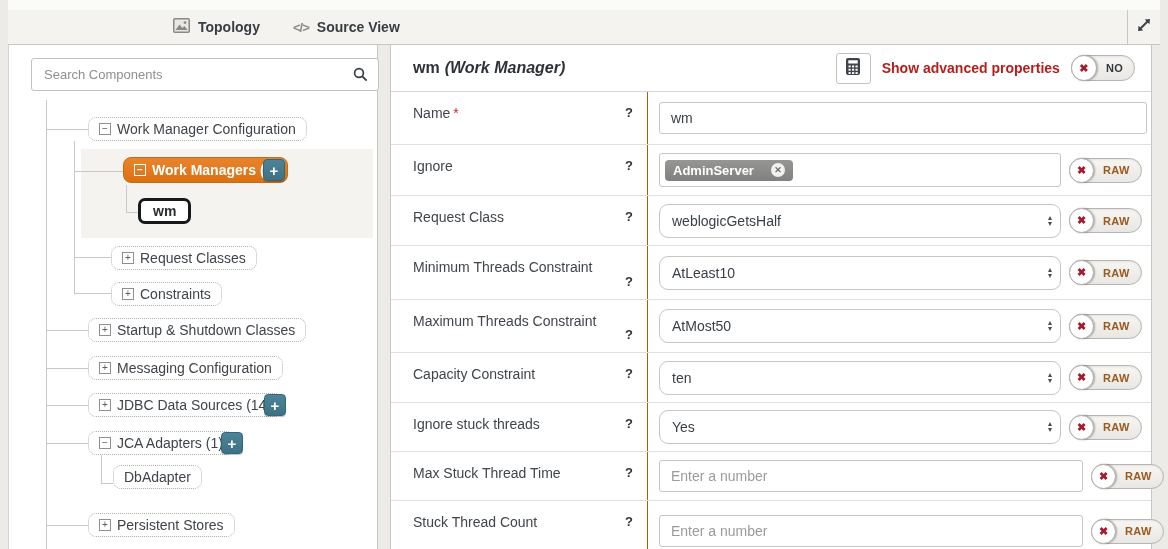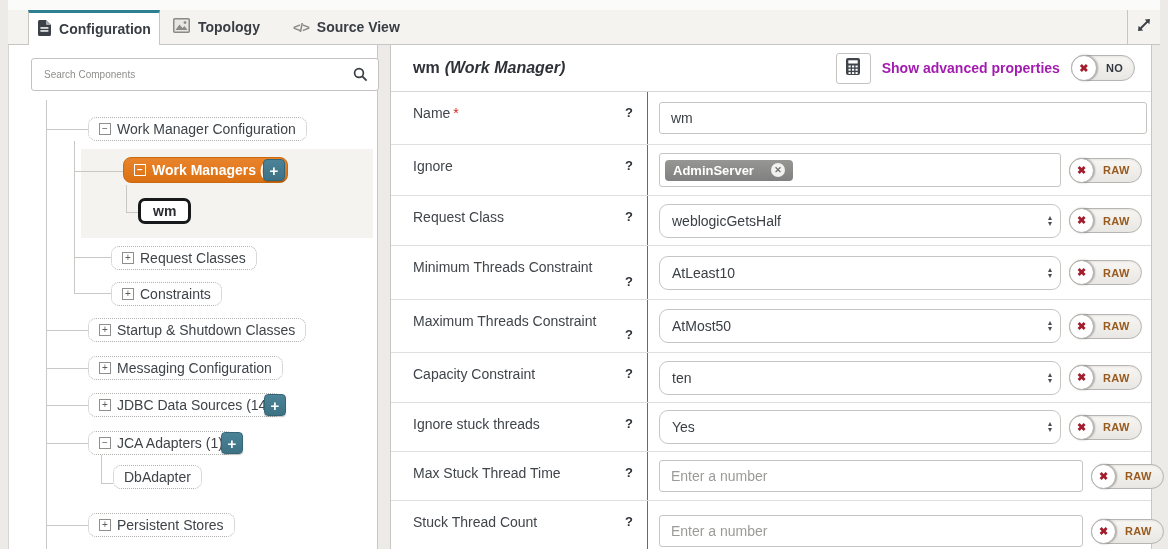--- a/index.html
+++ b/index.html
@@ -10,40 +10,40 @@
   .tabbar{position:absolute;left:8px;top:10px;width:1152px;height:34px;background:#f4f3f0;border-bottom:1px solid #c7c6c2;box-sizing:content-box;}
   .tab{position:absolute;display:flex;align-items:center;gap:8px;font-weight:bold;font-size:14px;color:#383d44;cursor:pointer;}
   .tab.active{left:20px;top:0;width:132px;height:35px;background:#fff;border-top:3px solid #2d7f91;border-left:1px solid #c7c6c2;border-right:1px solid #c7c6c2;justify-content:center;box-sizing:border-box;z-index:2;}
   .tab.plain{top:0;height:34px;}
   .codeglyph{font-weight:bold;font-size:13px;color:#8a8a88;letter-spacing:-1px;}
   .expandcell{position:absolute;right:0;top:0;width:32px;height:34px;border-left:1px solid #c7c6c2;display:flex;align-items:center;justify-content:center;cursor:pointer;}
 
   
   .sidebar{position:absolute;left:8px;top:45px;width:370px;height:504px;background:#fff;border-left:1px solid #d6d5d1;border-right:1px solid #c7c6c2;box-sizing:border-box;}
   .search{position:absolute;left:22px;top:13px;width:348px;height:33px;}
-  .search input{width:100%;height:100%;border:1px solid #c4c3bf;border-radius:3px;padding:0 46px 0 12px;font-size:10px;color:#3b4046;font-family:inherit;box-sizing:border-box;outline:none;}
+  .search input{width:100%;height:100%;border:1px solid #c4c3bf;border-radius:3px;padding:0 46px 0 12px;font-size:13px;color:#3b4046;font-family:inherit;box-sizing:border-box;outline:none;}
   .search input::placeholder{color:#8f8f8d;}
   .search .mag{position:absolute;right:11px;top:9px;}
   .subpanel{position:absolute;left:72px;top:104px;width:292px;height:89px;background:#f4f3f0;}
   .treelines{position:absolute;left:0;top:0;pointer-events:none;}
   .tnode{position:absolute;display:inline-flex;align-items:center;gap:6px;padding:3px 10px;border:1px dotted #b3b2ae;border-radius:8px;background:#fff;font-size:14px;color:#3f4449;white-space:nowrap;cursor:pointer;}
   .pm{width:12px;height:12px;border:1px solid #8f8f8d;display:inline-flex;align-items:center;justify-content:center;font-size:10px;line-height:1;color:#5c5c5a;box-sizing:border-box;flex:0 0 auto;}
   .tnode.orange{background:linear-gradient(#e9842c,#db7013);border:1px solid #c96a10;color:#fff;font-weight:bold;padding:4px 10px;}
   .tnode.orange .pm{border-color:#fff;color:#fff;}
   .tnode.selected{border:3px solid #17181a;border-radius:7px;font-weight:bold;padding:2px 12px;color:#2b2d30;background:#fff;}
   .addbtn{position:absolute;width:22px;height:22px;border-radius:4px;background:linear-gradient(#4c8396,#3d7285);border:1px solid #356678;color:#fff;font-weight:bold;font-size:15px;display:flex;align-items:center;justify-content:center;box-shadow:0 1px 1px rgba(0,0,0,.25);cursor:pointer;box-sizing:border-box;}
 
   
   .main{position:absolute;left:390px;top:45px;width:762px;height:504px;background:#fff;border-left:1px solid #c7c6c2;border-right:1px solid #c7c6c2;box-sizing:border-box;}
   .mhead{height:47px;border-bottom:1px solid #d8d7d3;display:flex;align-items:center;padding:0 16px 0 22px;box-sizing:border-box;}
   .mtitle{font-size:16px;font-weight:bold;color:#2e3238;}
   .mtitle .typ{font-style:italic;margin-left:5px;}
   .mctrl{margin-left:auto;display:flex;align-items:center;gap:11px;}
   .calcbtn{width:33px;height:29px;border:1px solid #c4c3bf;border-radius:3px;background:#fff;display:flex;align-items:center;justify-content:center;cursor:pointer;}
-  .advlabel{font-weight:bold;font-size:14px;color:#a21caf;}
+  .advlabel{font-weight:bold;font-size:14px;color:#b91c1c;}
   .pill{position:relative;display:inline-flex;align-items:center;height:26px;border:1px solid #b6b5b1;border-radius:14px;background:linear-gradient(#f7f6f3,#e8e7e4);box-shadow:inset 0 1px 2px rgba(0,0,0,.08);cursor:pointer;box-sizing:border-box;}
   .knob{width:26px;height:26px;margin-left:-1px;border-radius:50%;background:#fff;border:1px solid #b0afab;box-shadow:1px 0 2px rgba(0,0,0,.3);display:flex;align-items:center;justify-content:center;font-size:11px;color:#a31d2e;font-weight:bold;box-sizing:border-box;flex:0 0 auto;}
   .plabel{padding:0 11px 0 9px;font-size:11px;font-weight:bold;color:#33373d;letter-spacing:.3px;}
   .pill.raw{height:25px;}
   .pill.raw .knob{width:25px;height:25px;}
   .pill.raw .plabel{color:#995a1e;}
 
   .frow{display:flex;border-bottom:1px solid #e0dfdb;box-sizing:border-box;}
   .flabel{width:257px;position:relative;padding:13px 0 0 22px;box-sizing:border-box;border-right:1px solid #a16207;font-size:14px;color:#40454b;flex:0 0 auto;}
   .req{color:#d62718;margin-left:3px;}
@@ -59,31 +59,20 @@
   .spin{margin-left:auto;display:flex;flex-direction:column;align-items:center;font-size:8px;line-height:6px;color:#4a4e54;}
   .rawwrap{margin-left:8px;}
 </style>
 </head>
 <body>
 
 <div class="stage">
   <div class="topstrip"></div>
 
   <div class="tabbar">
-    <div class="tab active">
-      <span>
-        <svg width="14" height="16" viewBox="0 0 14 16">
-            <path d="M1 1.5 A1.5 1.5 0 0 1 2.5 0 H9 L14 5 V14.5 A1.5 1.5 0 0 1 12.5 16 H2.5 A1.5 1.5 0 0 1 1 14.5 Z" fill="#3c4148"></path>
-            <path d="M9 0 L14 5 H9.8 A0.8 0.8 0 0 1 9 4.2 Z" fill="#a6abb1"></path>
-            <rect x="3.4" y="7.2" width="8" height="1.5" fill="#fff"></rect>
-            <rect x="3.4" y="10.2" width="8" height="1.5" fill="#fff"></rect>
-          </svg>
-      </span>
-      <span>Configuration</span>
-    </div>
     <div class="tab plain" style="left:165px;">
       <span>
         <svg width="17" height="15" viewBox="0 0 17 15">
             <rect x="0.75" y="0.75" width="15.5" height="13.5" rx="1" fill="#e8e7e4" stroke="#8a8a88" stroke-width="1.5"></rect>
             <path d="M2.5 12 L6.5 6.5 L9.5 10 L11.5 8 L14.5 12 Z" fill="#8a8a88"></path>
             <circle cx="12" cy="4.6" r="1.4" fill="#8a8a88"></circle>
           </svg>
       </span>
       <span>Topology</span>
     </div>

